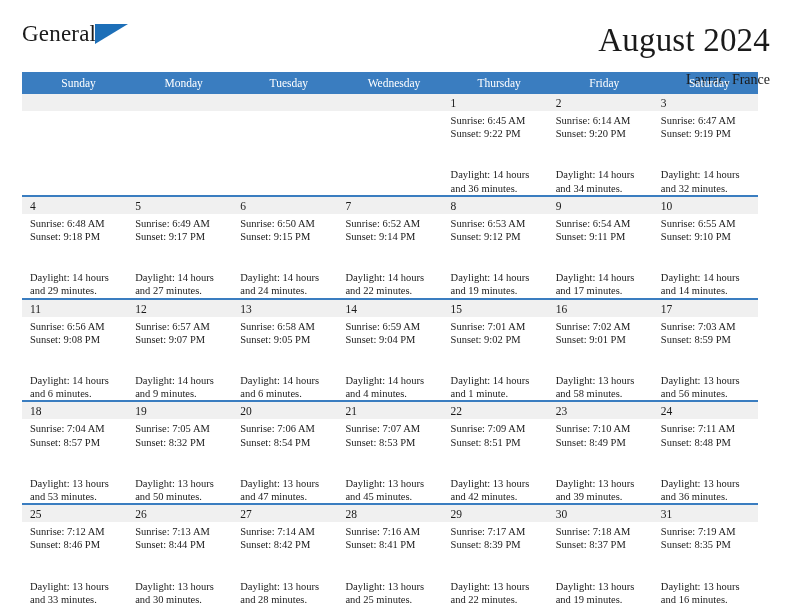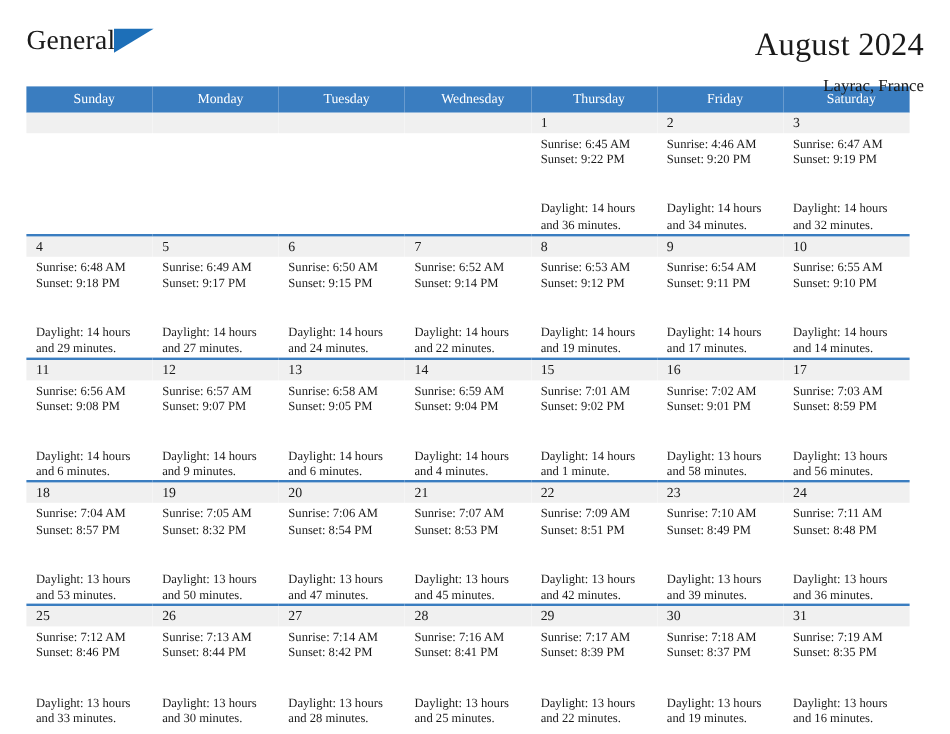--- a/index.html
+++ b/index.html
@@ -61,21 +61,21 @@
     height: 0;
     border-left: 33px solid #1d6fb8;
     border-bottom: 20px solid transparent;
   }
 
   .title-block {
     text-align: right;
     padding-top: 0px;
   }
   .cal-title {
-    font-size: 27px;
+    font-size: 33px;
     font-weight: normal;
     color: #1a1a1a;
     line-height: 1.15;
     letter-spacing: 0.2px;
   }
   .cal-subtitle {
     font-size: 14px;
     color: #1a1a1a;
     margin-top: 12px;
     line-height: 1.1;
@@ -208,21 +208,21 @@
               <div>Sunrise: 6:45 AM</div>
               <div>Sunset: 9:22 PM</div>
               <div class="daylight-line">Daylight: 14 hours and 36 minutes.</div>
             </div>
           </div>
         </td>
         <td>
           <div class="cell-inner">
             <div class="daynum-band">2</div>
             <div class="cell-body">
-              <div>Sunrise: 4:46 AM</div>
+              <div>Sunrise: 6:14 AM</div>
               <div>Sunset: 9:20 PM</div>
               <div class="daylight-line">Daylight: 14 hours and 34 minutes.</div>
             </div>
           </div>
         </td>
         <td>
           <div class="cell-inner">
             <div class="daynum-band">3</div>
             <div class="cell-body">
               <div>Sunrise: 6:47 AM</div>

